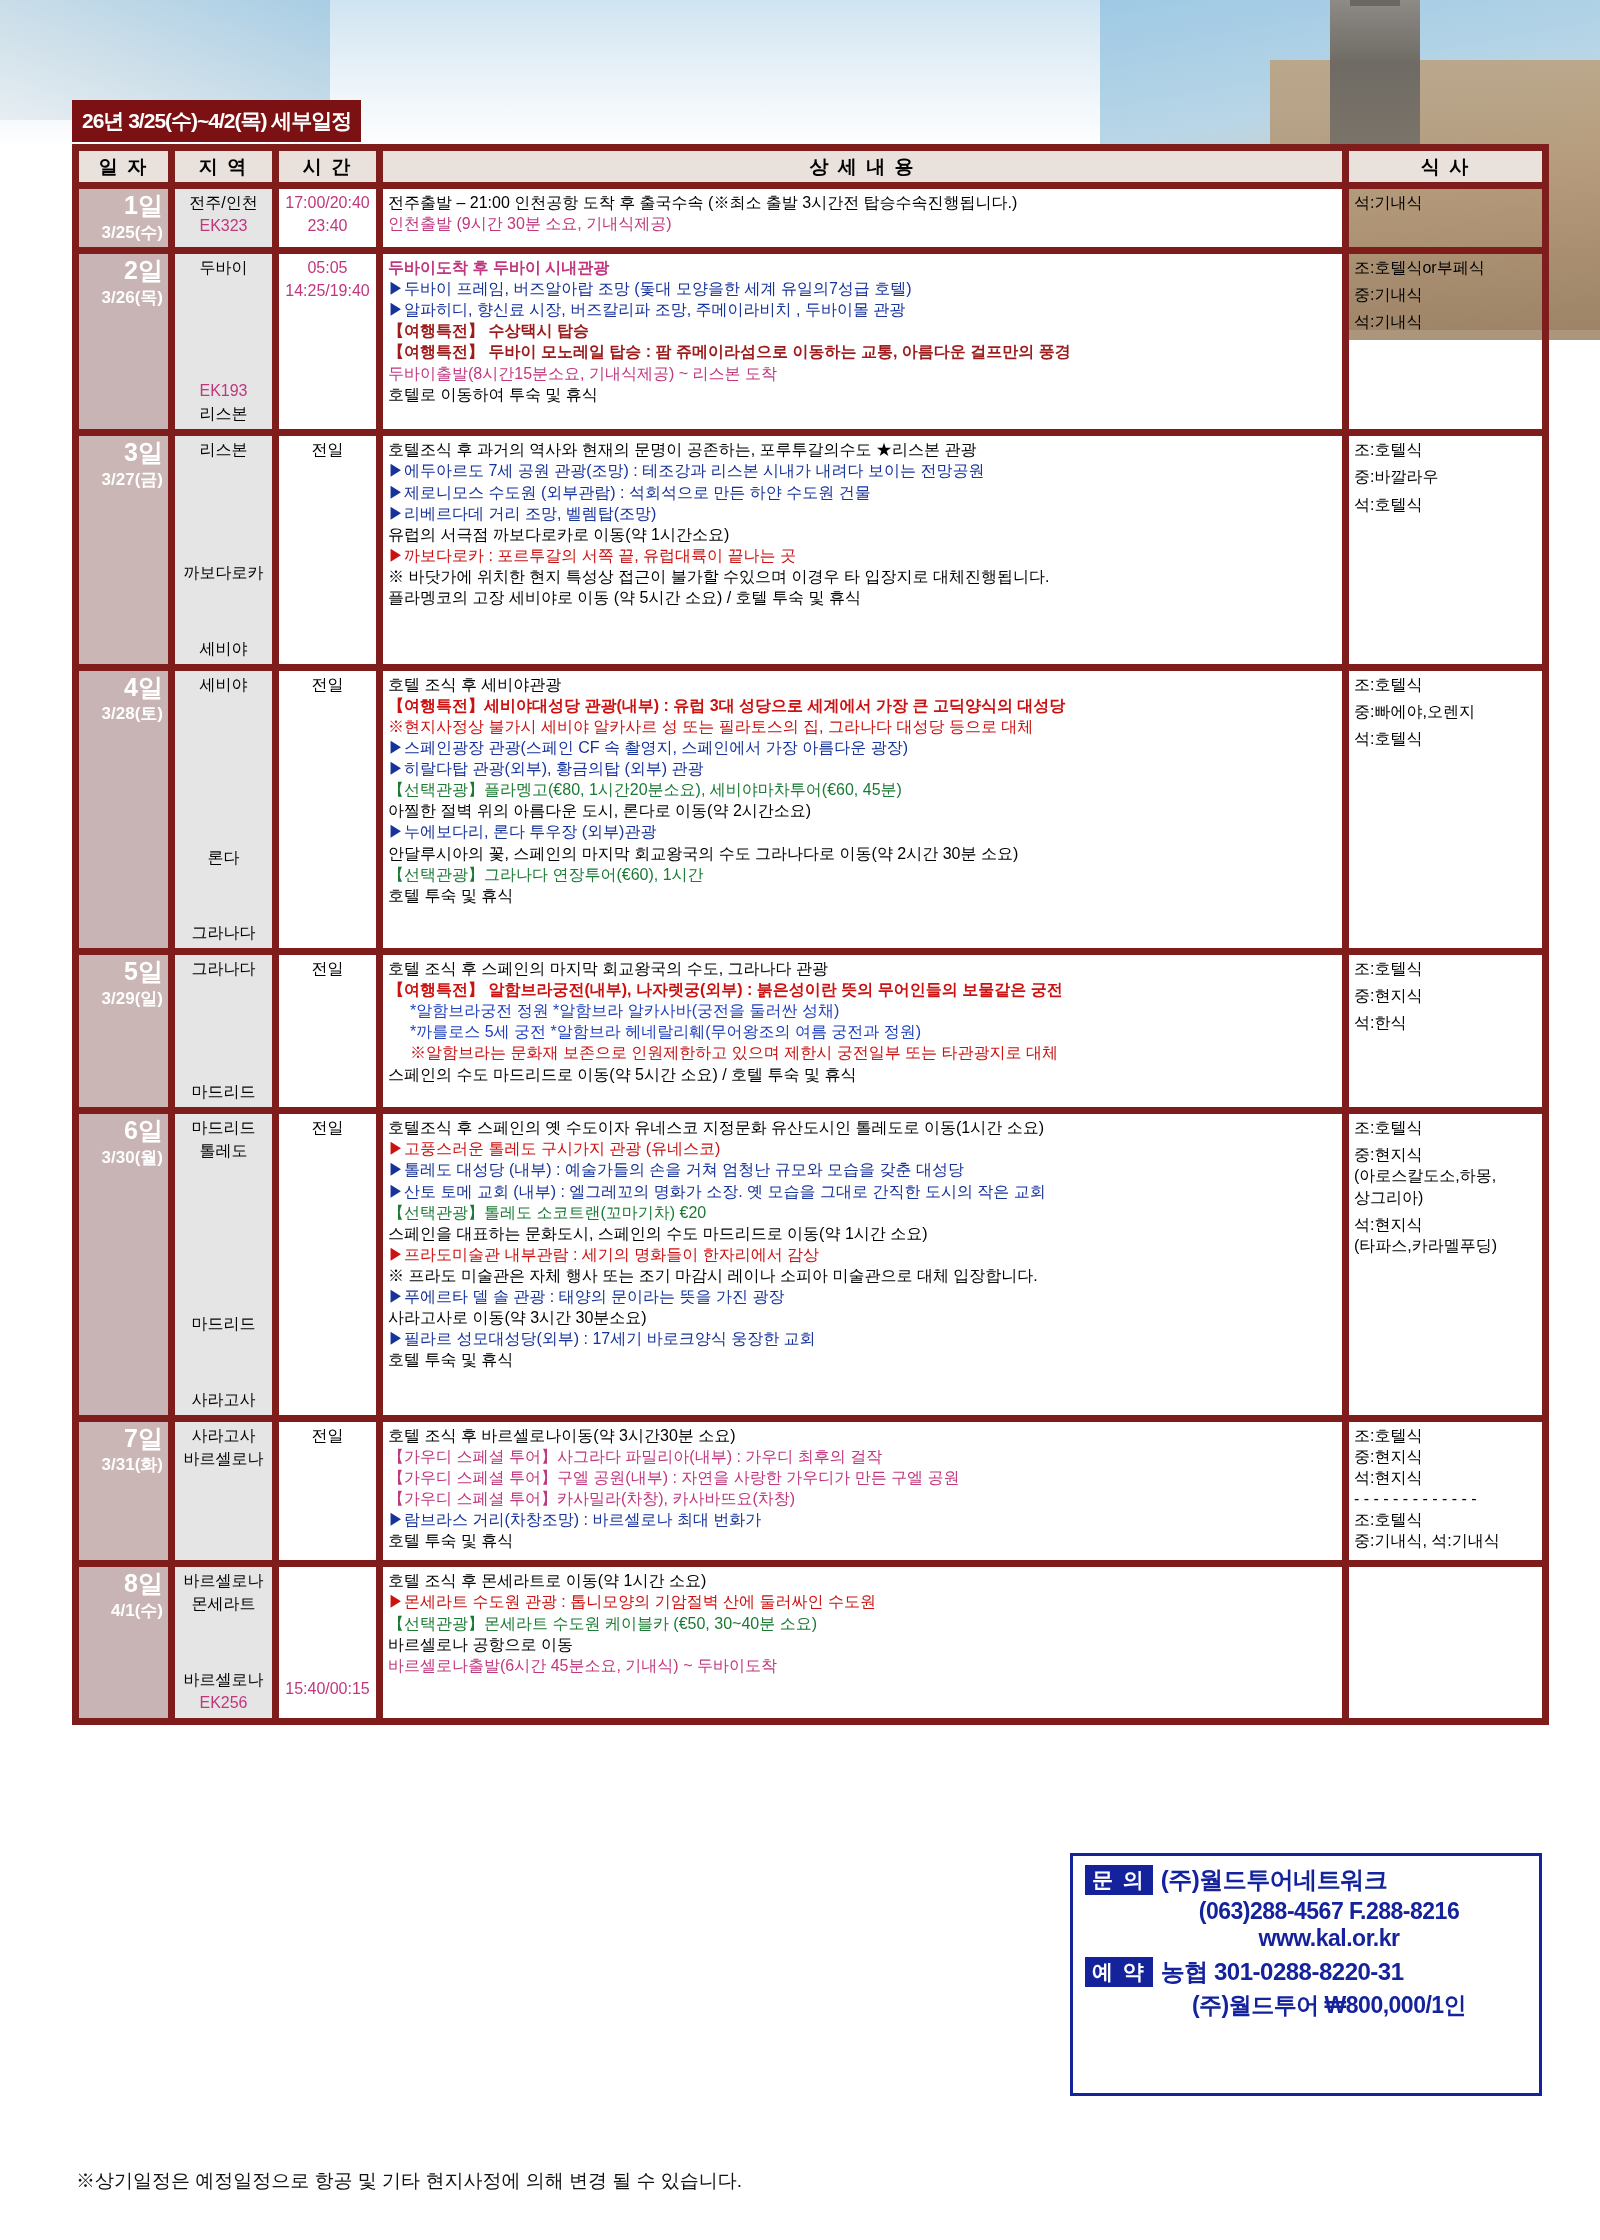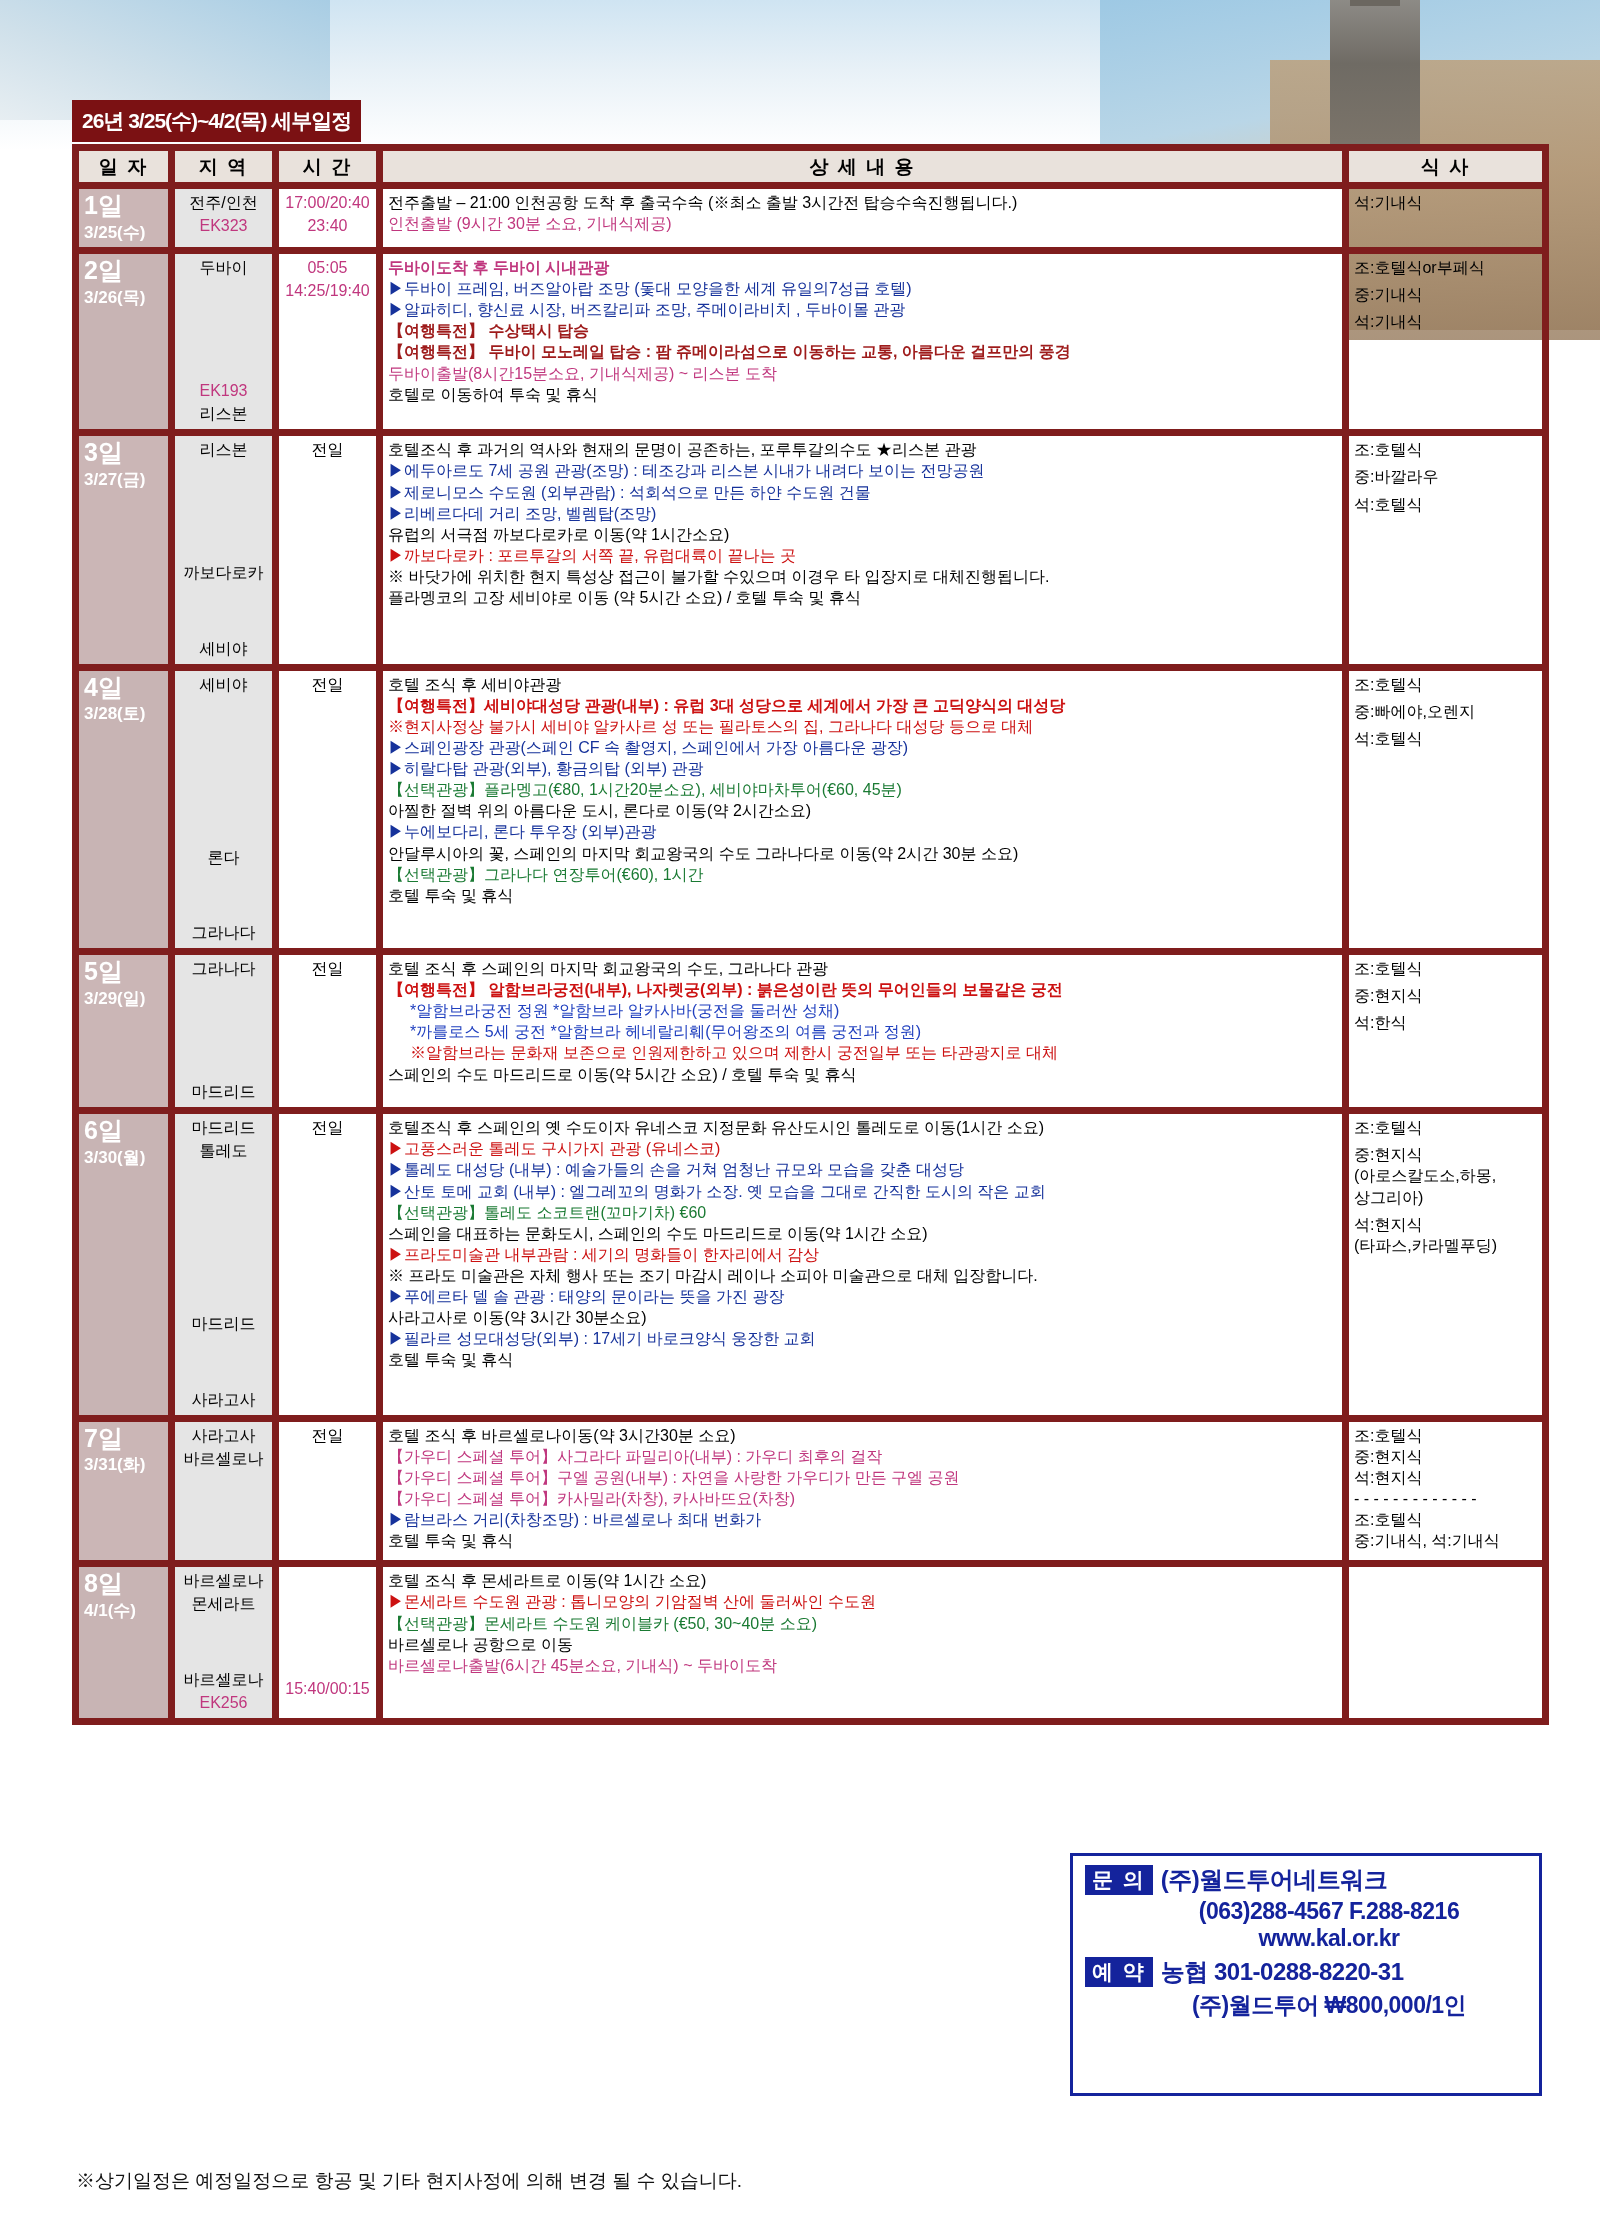--- a/index.html
+++ b/index.html
@@ -88,21 +88,21 @@
     letter-spacing:2px;
     vertical-align:middle;
   }
   col.c-day{width:96px;}
   col.c-area{width:104px;}
   col.c-time{width:104px;}
   col.c-detail{width:966px;}
   col.c-meal{width:200px;}
 
   td.day{
-    text-align:left;background:#cbb6b6;color:#ffffff;font-weight:bold;
+    text-align:right;background:#cbb6b6;color:#ffffff;font-weight:bold;
     vertical-align:top;padding-top:6px;margin-top:12px;
   }
   td.day .n{font-size:25px;display:block;line-height:1.1;}
   td.day .d{font-size:17px;display:block;color:#ffffff;margin-top:2px;}
   td.day.alt{background:#c8b4b4;}
 
   td.area{text-align:center;font-size:16px;background:#e5e5e5;padding-top:6px;}
   td.area .ln{display:block;margin-bottom:2px;}
   td.area .fl{color:#c0377e;}
   td.area .sp{display:block;height:52px;}
@@ -344,21 +344,21 @@
           <span class="ln">사라고사</span>
         </td>
         <td class="time">
           <span class="ln">전일</span>
         </td>
         <td class="detail">
           <div>호텔조식 후 스페인의 옛 수도이자 유네스코 지정문화 유산도시인 톨레도로 이동(1시간 소요)</div>
           <div class="red">▶고풍스러운 톨레도 구시가지 관광 (유네스코)</div>
           <div class="navy">▶톨레도 대성당 (내부) : 예술가들의 손을 거쳐 엄청난 규모와 모습을 갖춘 대성당</div>
           <div class="navy">▶산토 토메 교회 (내부) : 엘그레꼬의 명화가 소장. 옛 모습을 그대로 간직한 도시의 작은 교회</div>
-          <div class="green">【선택관광】톨레도 소코트랜(꼬마기차) €60</div>
+          <div class="green">【선택관광】톨레도 소코트랜(꼬마기차) €20</div>
           <div>스페인을 대표하는 문화도시, 스페인의 수도 마드리드로 이동(약 1시간 소요)</div>
           <div class="red">▶프라도미술관 내부관람 : 세기의 명화들이 한자리에서 감상</div>
           <div>※ 프라도 미술관은 자체 행사 또는 조기 마감시 레이나 소피아 미술관으로 대체 입장합니다.</div>
           <div class="navy">▶푸에르타 델 솔 관광 : 태양의 문이라는 뜻을 가진 광장</div>
           <div>사라고사로 이동(약 3시간 30분소요)</div>
           <div class="navy">▶필라르 성모대성당(외부) : 17세기 바로크양식 웅장한 교회</div>
           <div>호텔 투숙 및 휴식</div>
         </td>
         <td class="meal">
           <div>조:호텔식</div>

